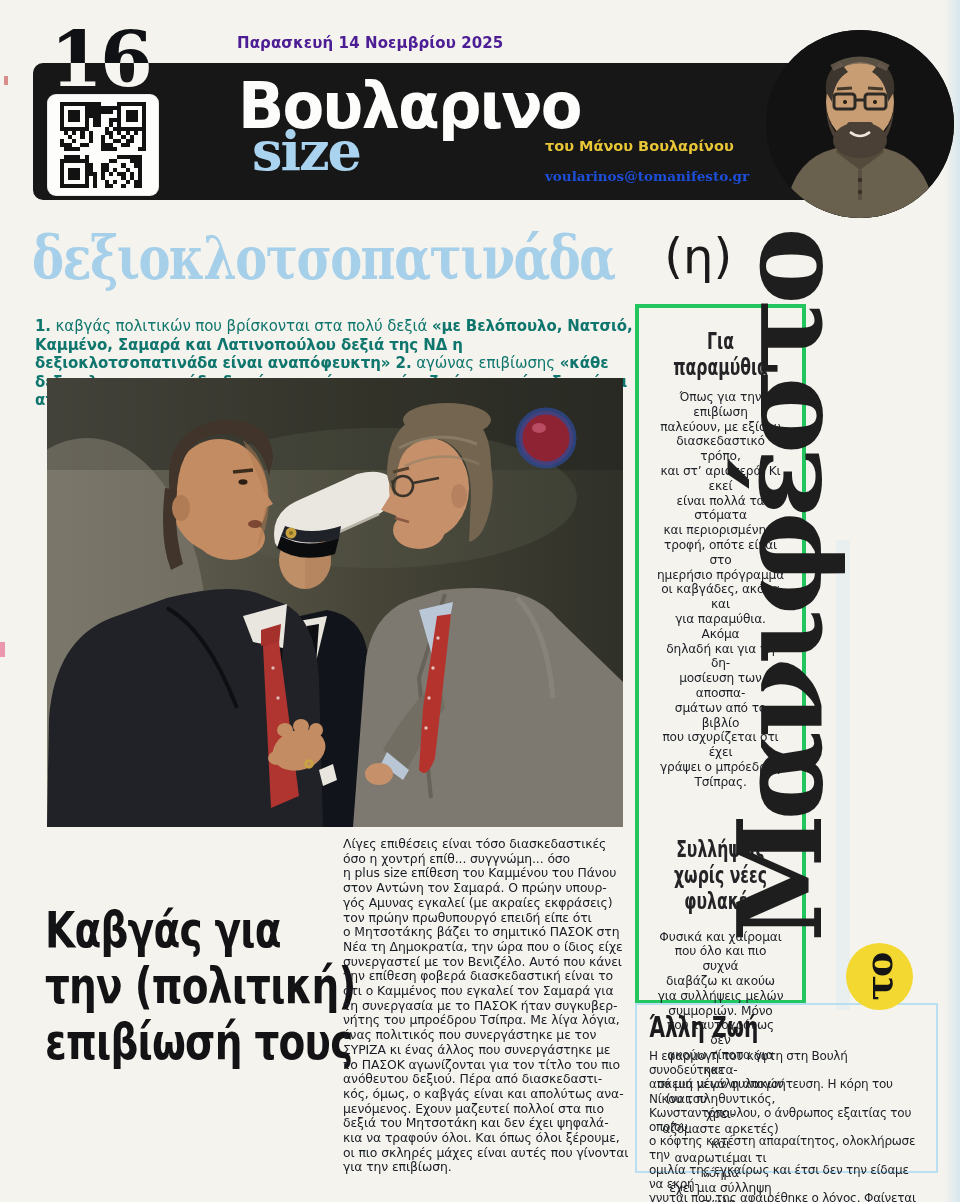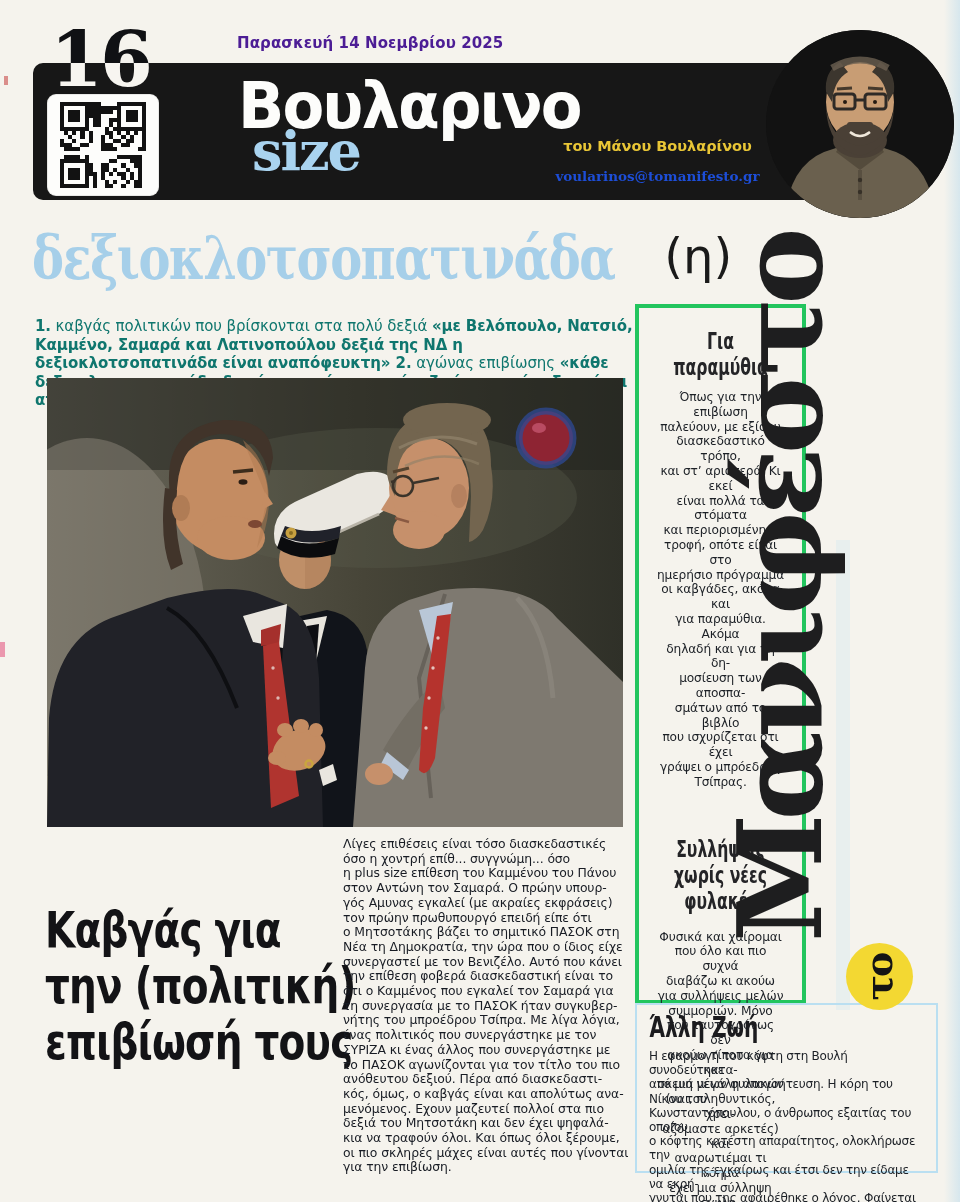--- a/index.html
+++ b/index.html
@@ -20,21 +20,21 @@
   .avatar{left:766px;top:30px;width:188px;height:188px;border-radius:50%;background:#141414;overflow:hidden;}
   .pagenum{left:50px;top:22px;font:bold 76px/76px "DejaVu Serif",serif;letter-spacing:-3px;color:#101114;z-index:3;}
   .pagenum.white{color:#f7f5f0;clip-path:inset(41px 0 0 0);}
   .qr{left:47px;top:94px;width:112px;height:102px;background:#fdfdfb;border-radius:9px;z-index:4;
       display:flex;align-items:center;justify-content:center;box-shadow:0 0 0 1px rgba(0,0,0,.08) inset;}
   .date{left:237px;top:34px;font-size:15px;font-weight:bold;letter-spacing:.1px;color:#4c1d95;}
   .title{left:238px;top:74px;font-size:64px;font-weight:bold;color:#fdfdfb;letter-spacing:-2px;
          transform:scaleX(.95);transform-origin:left top;line-height:1;z-index:2;}
   .subtitle{left:252px;top:124px;font-family:"DejaVu Serif",serif;font-weight:bold;font-size:54px;
          line-height:1;color:#a9d3ef;letter-spacing:-2px;z-index:2;}
-  .byline-block{left:545px;top:138px;width:225px;text-align:center;z-index:2;text-decoration:underline;}
+  .byline-block{left:545px;top:138px;width:225px;z-index:2;text-decoration:underline;}
   .byline{font-size:14.5px;font-weight:bold;color:#e9c636;}
   .email{margin-top:14px;font-family:"DejaVu Serif",serif;font-size:13.5px;font-weight:bold;color:#1d4ed8;}
 
   
   .headword-row{left:32px;top:228px;white-space:nowrap;z-index:1;}
   .headword{display:inline-block;font-family:"DejaVu Serif",serif;font-weight:bold;font-size:60px;line-height:1;
         color:#a6cfe9;letter-spacing:-2px;transform:scaleX(.8);transform-origin:left top;}
   .gender{display:inline-block;font-size:48px;line-height:1;font-weight:500;color:#1a1a1a;margin-left:-96px;vertical-align:top;padding-top:4px;}
   .definition{left:35px;top:317px;width:600px;font-size:15px;line-height:18.6px;color:#0f766e;letter-spacing:-.1px;}
   .definition b{font-weight:bold;}

